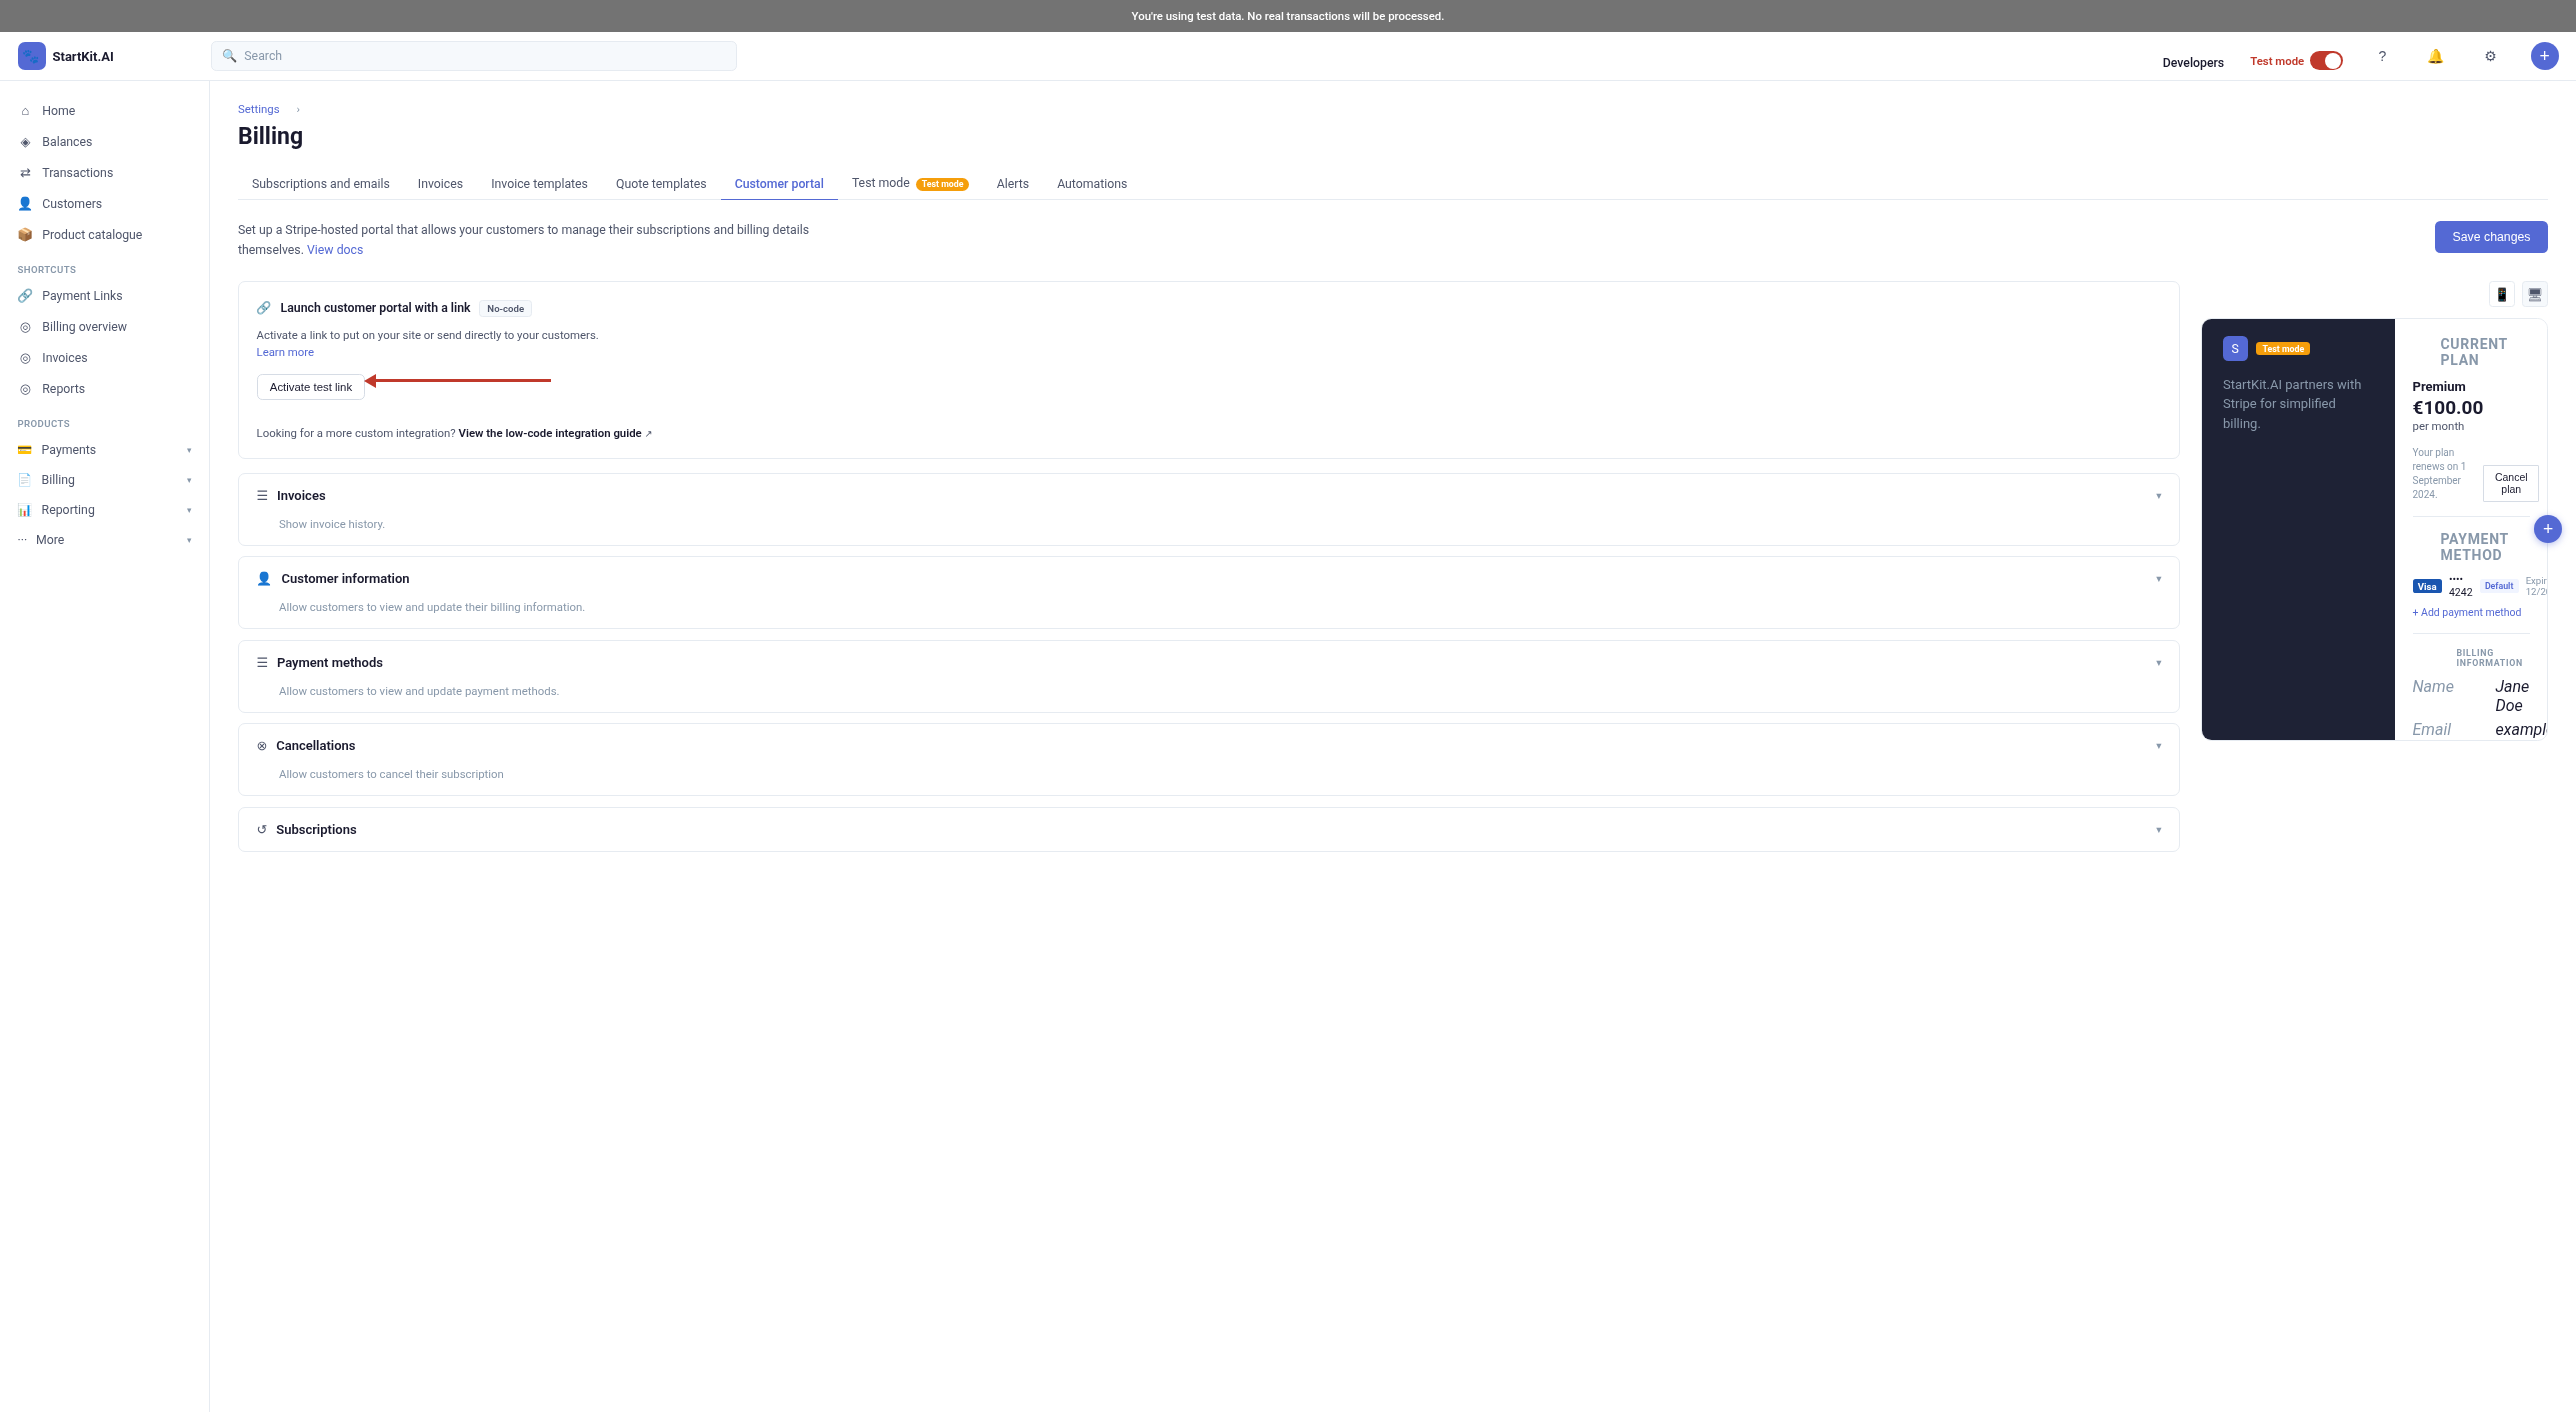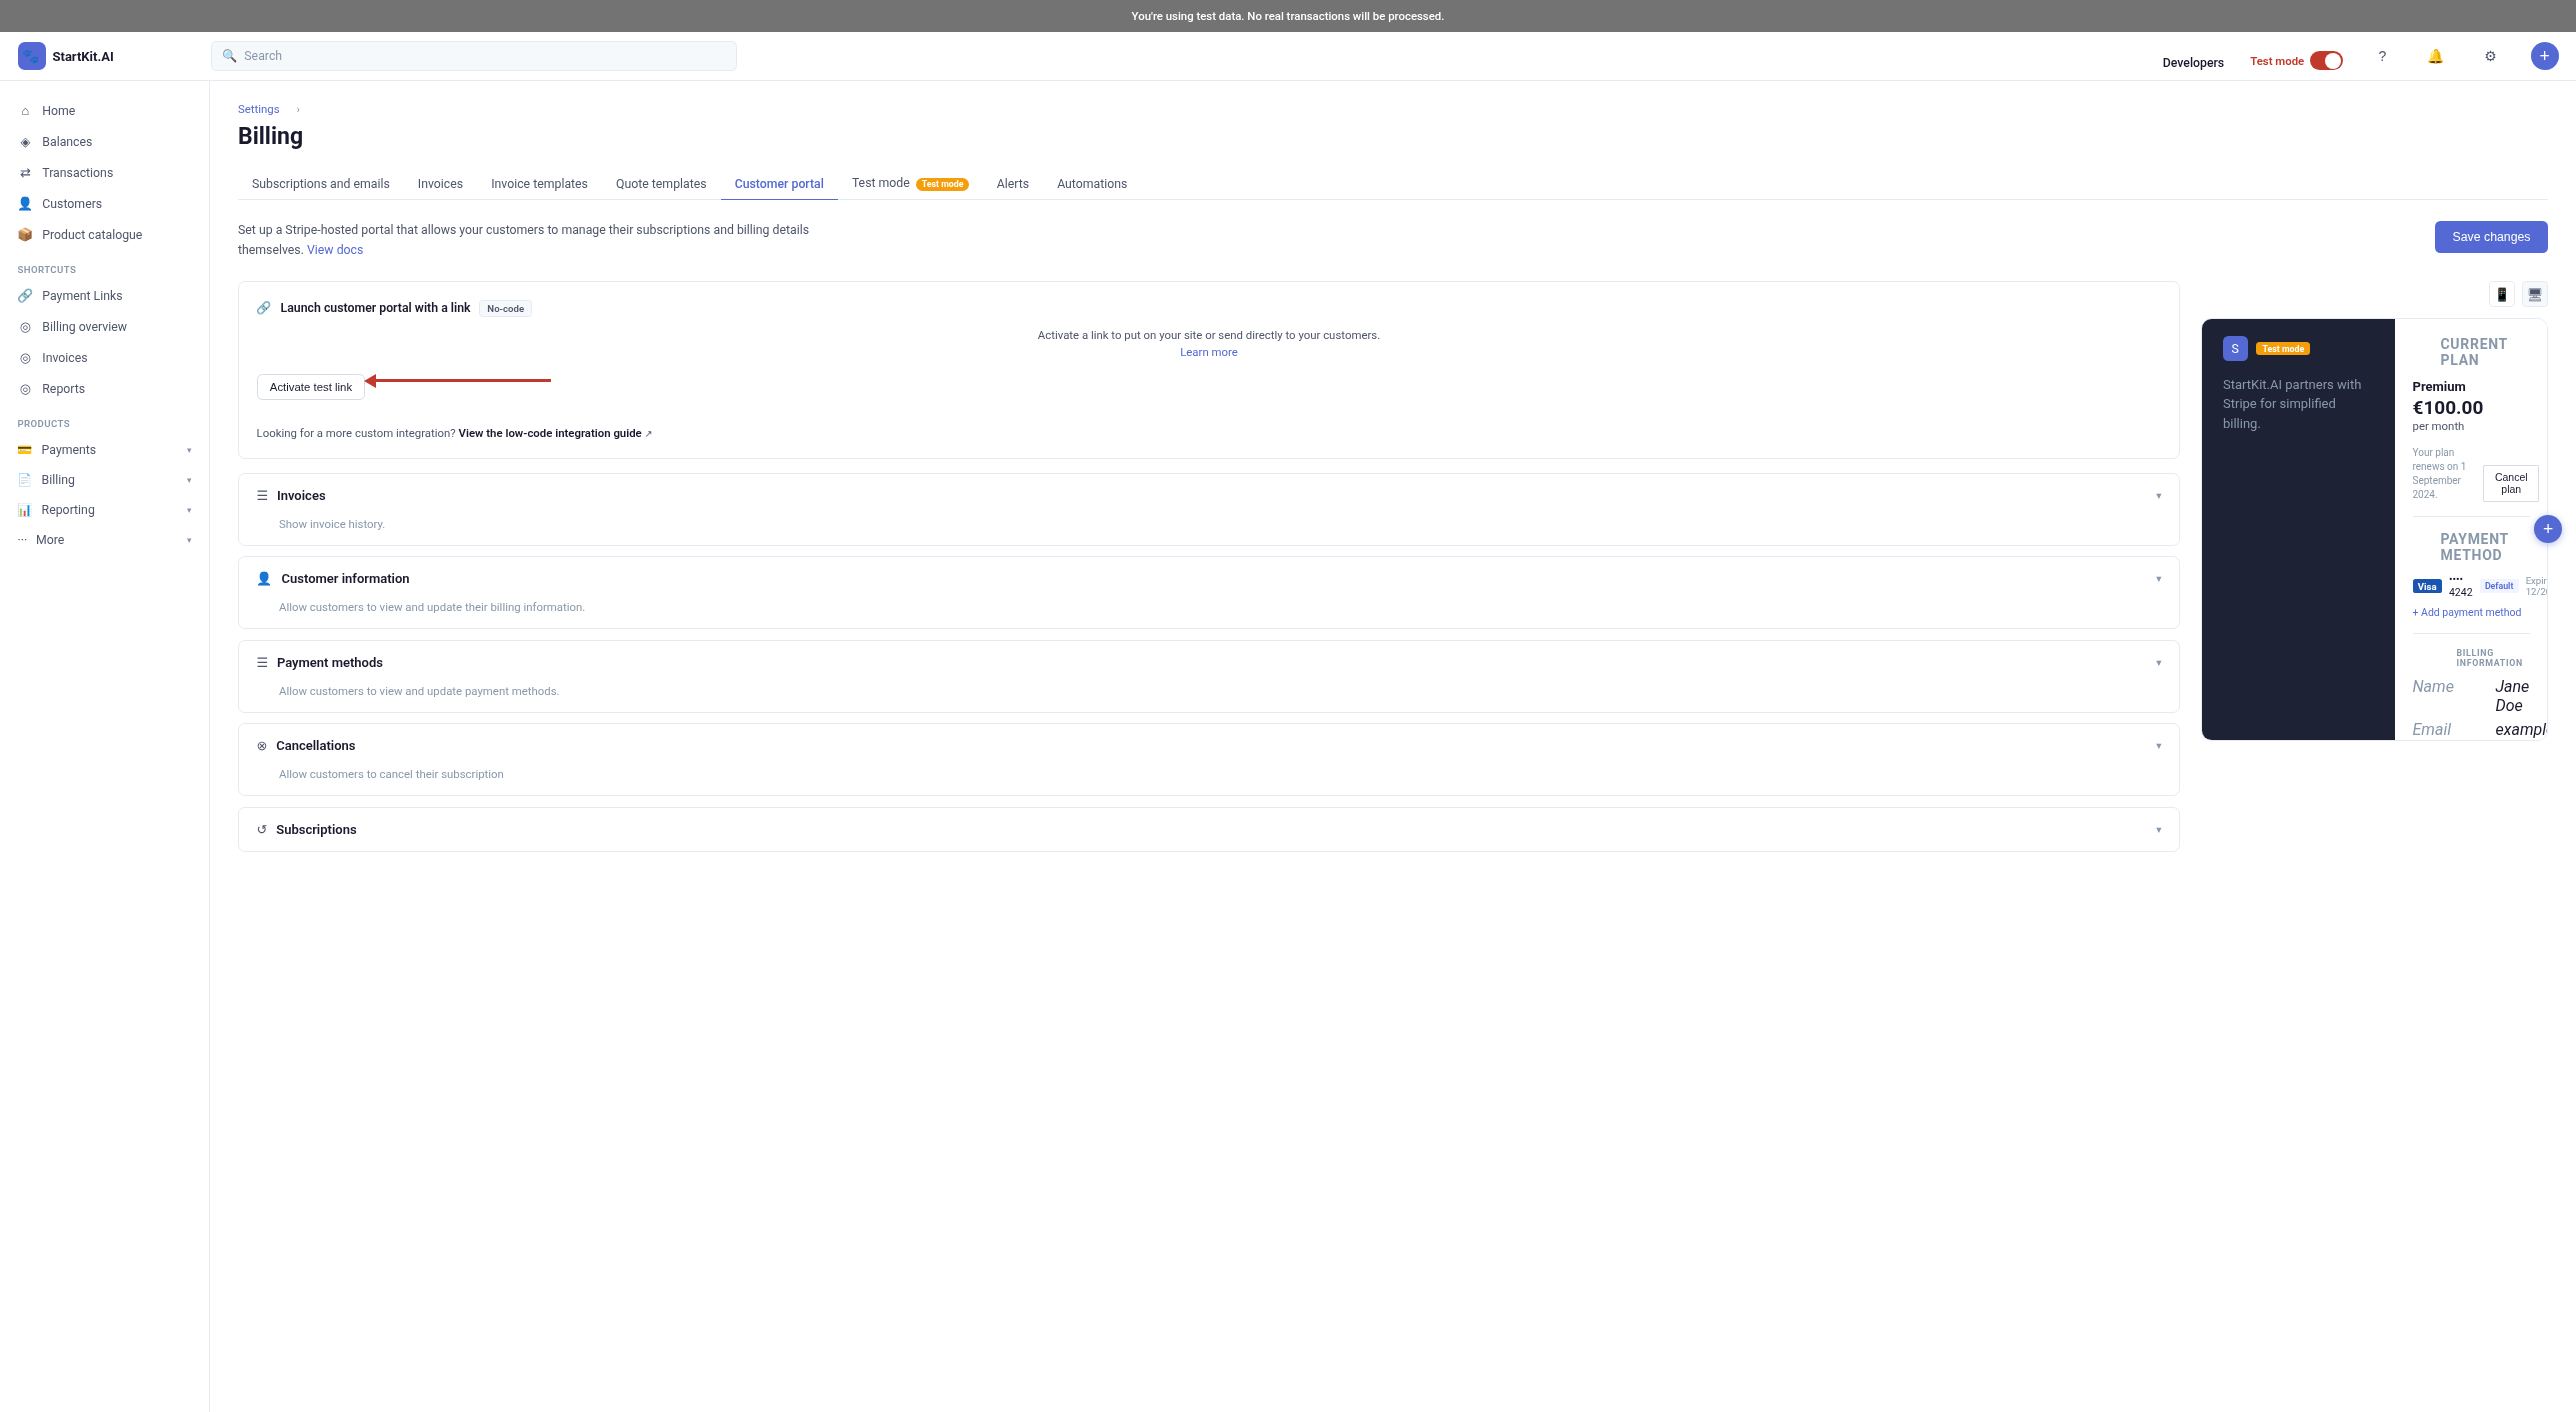--- a/index.html
+++ b/index.html
@@ -292,21 +292,20 @@
       font-size: 9.6px;
       font-weight: 600;
       padding: 1.8px 7px;
       border-radius: 3.5px;
     }
     .launch-card-desc {
       font-size: 11.4px;
       color: #4f566b;
       margin-bottom: 12.3px;
       line-height: 1.5;
-      text-align: center;
     }
     .learn-more { color: #5469d4; cursor: pointer; }
     .activate-btn {
       background: white;
       border: 0.9px solid #d6dce5;
       color: #1a1a2e;
       padding: 6.1px 12.3px;
       border-radius: 5.3px;
       font-size: 11.4px;
       cursor: pointer;

